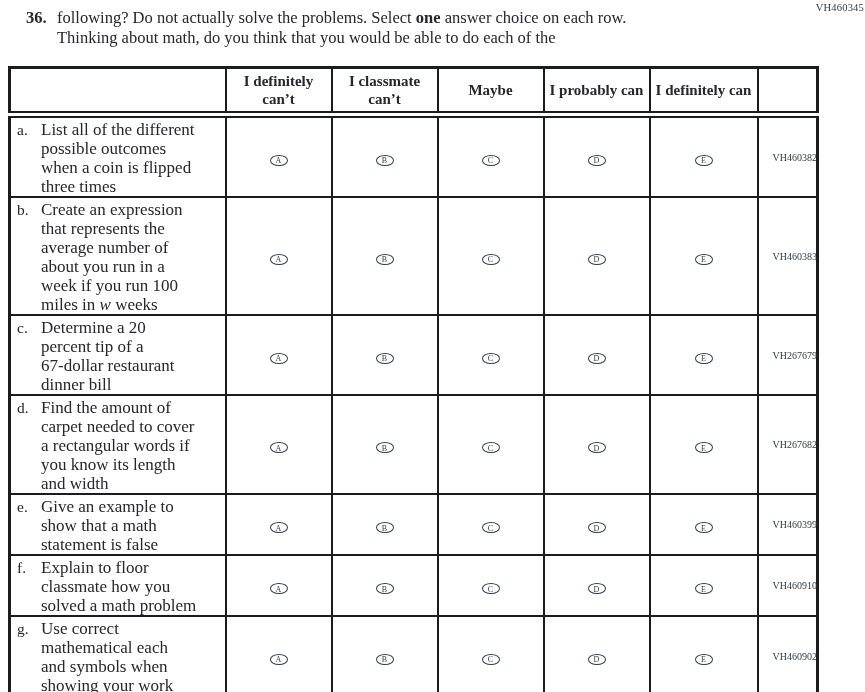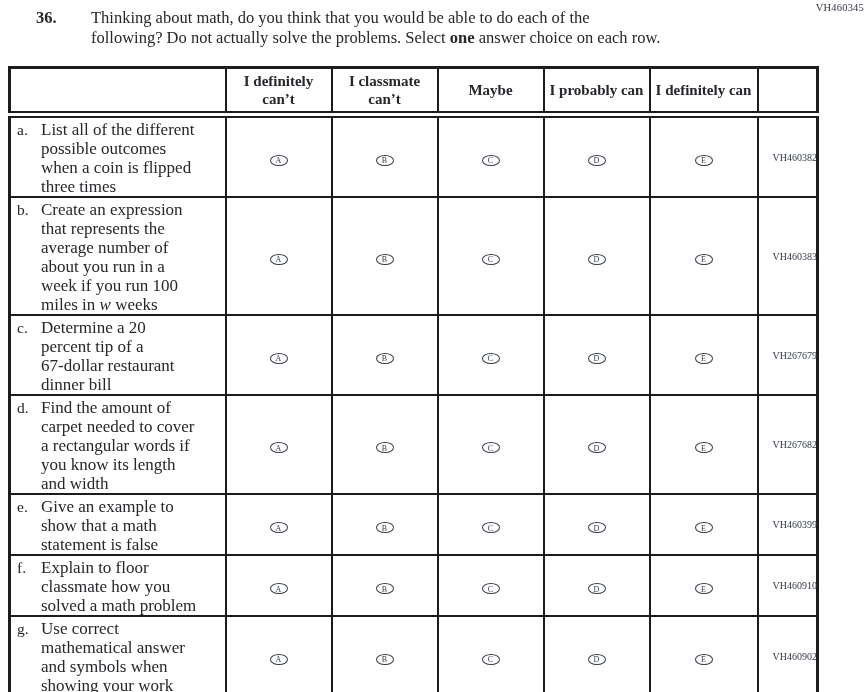--- a/index.html
+++ b/index.html
@@ -17,25 +17,24 @@
     position: relative;
     font-family: "Liberation Serif", "DejaVu Serif", serif;
     color: var(--text);
   }
   .page-code {
     position: absolute; top: 2px; right: 1px;
     font-size: 10.5px; letter-spacing: 0.2px;
     color: var(--code_text);
   }
   .question {
-    margin: 8px 0 0 36px;
+    margin: 8px 0 0 26px;
     display: flex;
     font-size: 16.5px;
     line-height: 19.5px;
-    gap: 24px;
   }
   .qnum { font-weight: bold; width: 31px; flex: none; }
   .qtext .qline { display: block; white-space: nowrap; }
   .bold { font-weight: bold; }
   .it { font-style: italic; }
 
   table.survey {
     margin: 19px 0 0 8px;
     border-collapse: collapse;
     table-layout: fixed;
@@ -79,22 +78,22 @@
   tr.row-g td { border-bottom: 3px solid var(--border); }
 </style>
 </head>
 <body>
 
 <div class="page-code">VH460345</div>
 
 <div class="question">
   <span class="qnum">36.</span>
   <span class="qtext">
+    <span class="qline"><span>following? Do not actually solve the problems. Select </span><span class="bold">one</span><span> answer choice on each row.</span></span>
     <span class="qline">Thinking about math, do you think that you would be able to do each of the</span>
-    <span class="qline"><span>following? Do not actually solve the problems. Select </span><span class="bold">one</span><span> answer choice on each row.</span></span>
   </span>
 </div>
 
 <table class="survey">
   <colgroup>
     <col style="width:216px">
       <col style="width:106px">
       <col style="width:106px">
     <col style="width:106px">
       <col style="width:106px">
@@ -294,21 +293,21 @@
           </span></td>
       <td class="code">VH460910</td>
     </tr>
 
     <tr class="row-g">
       <td class="q">
         <div class="qwrap">
           <span class="rl">g.</span>
           <span class="rt">
             <span class="ln">Use correct</span>
-            <span class="ln">mathematical answer</span>
+            <span class="ln">mathematical each</span>
             <span class="ln">and symbols when</span>
             <span class="ln">showing your work</span>
           </span>
         </div>
       </td>
       <td class="ans"><span class="oval">
             <span class="ovl">A</span>
           </span></td>
       <td class="ans"><span class="oval">
             <span class="ovl">B</span>

